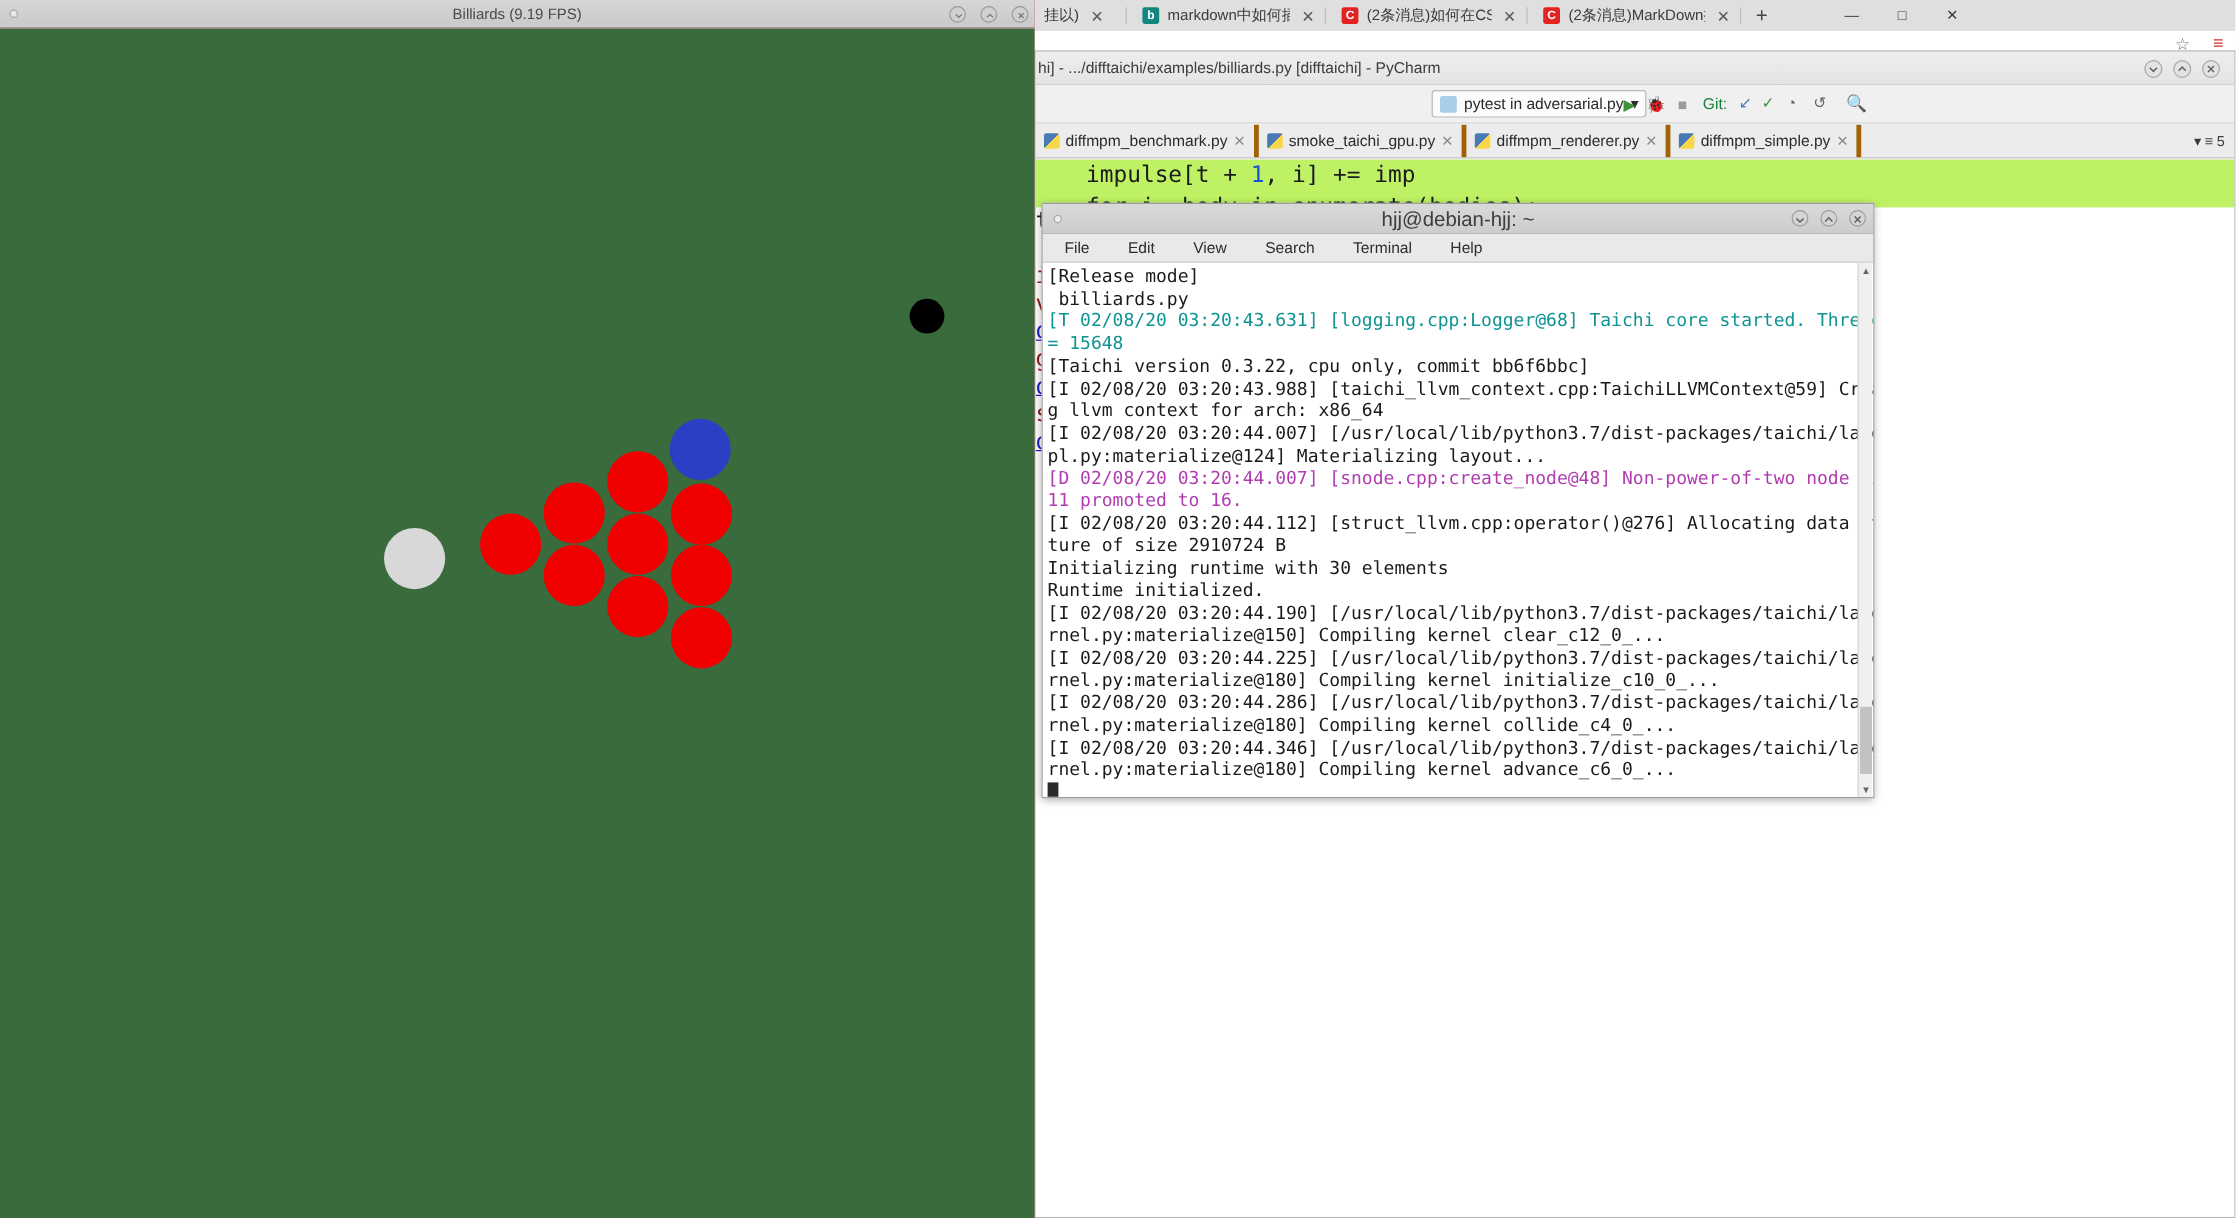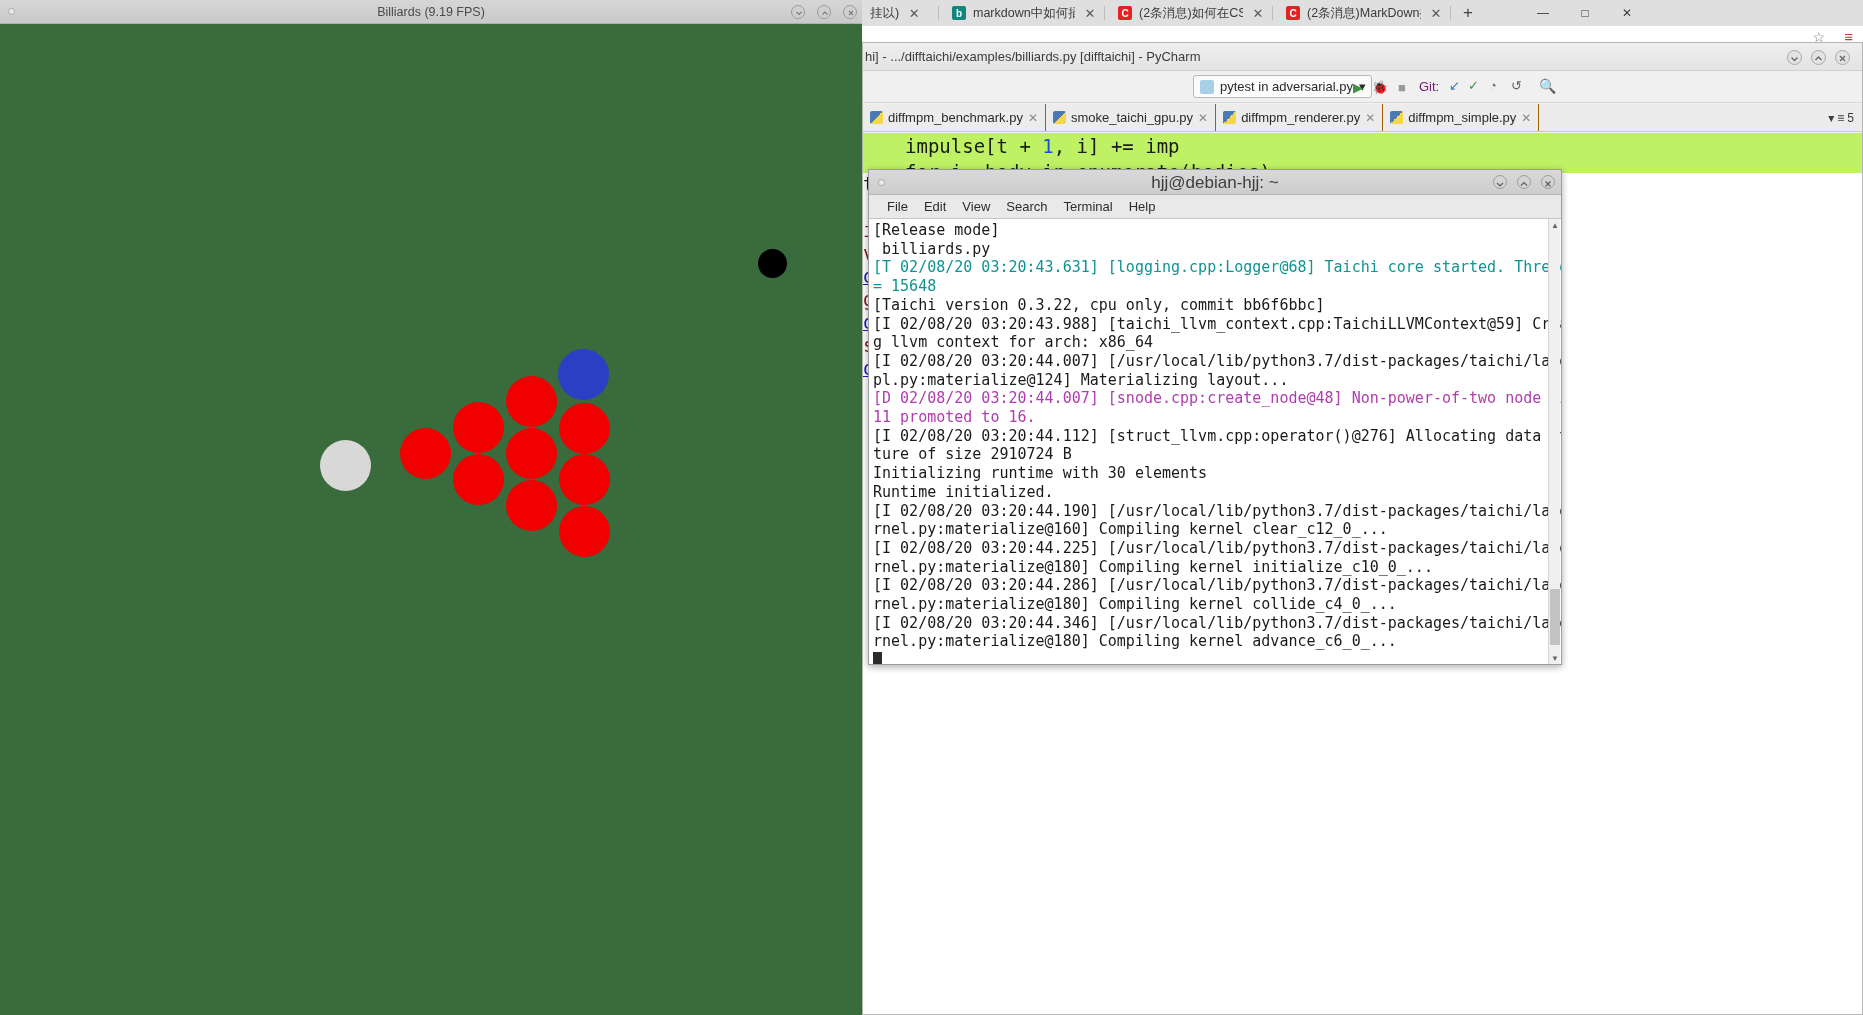--- a/index.html
+++ b/index.html
@@ -143,36 +143,36 @@
   #runconfig-icon { width:14px; height:14px; background:#a8cfe8; border-radius:2px; }
   .tb-icon {
     position:absolute; top:7px; width:18px; height:18px;
     display:flex; align-items:center; justify-content:center; font-size:13px;
   }
   #tb-run   { left:486px; color:#3d9140; }
   #tb-debug { left:508px; color:#4a7ab5; }
   #tb-stop  { left:530px; color:#9a9a9a; }
   #git-label {
     position:absolute; left:556px; top:7px; height:18px; line-height:18px;
-    font-size:13px; color:#701a75;
+    font-size:13px; color:#15803d;
   }
   #git-check   { position:absolute; left:605px; top:7px; font-size:13px; color:#3d9140; }
   #git-arrow   { position:absolute; left:586px; top:7px; font-size:13px; color:#4a7ab5; }
   #git-history { position:absolute; left:626px; top:7px; font-size:13px; color:#666; }
   #git-revert  { position:absolute; left:648px; top:7px; font-size:13px; color:#666; }
   #tb-search   { position:absolute; left:676px; top:7px; font-size:14px; color:#555; }
 
   #pycharm-tabs {
     position:absolute; left:0; top:61px; width:999px; height:28px;
     background:#ececec; border-bottom:1px solid #c8c8c8;
     display:flex; align-items:stretch;
   }
   .pctab {
     display:flex; align-items:center; gap:5px;
-    padding:0 7px; border-right:1px solid #a16207;
+    padding:0 7px; border-right:4px solid #a16207;
     font-size:13px; color:#2b2b2b; white-space:nowrap;
   }
   .pctab-icon {
     width:13px; height:13px; flex:0 0 13px;
     background:linear-gradient(135deg,#4a7ab5 50%,#f6d64a 50%);
     border-radius:2px;
   }
   .pctab-close { color:#8a8a8a; font-size:12px; }
   #pctab-overflow {
     margin-left:auto; display:flex; align-items:center; gap:3px;
@@ -234,21 +234,21 @@
   .term-winbtn {
     position:absolute; top:5px; width:14px; height:14px;
     border-radius:50%; border:1px solid #9d9d9d; background:#d4d4d4;
   }
   #term-btn-min  { left:624px; }
   #term-btn-max  { left:648px; }
   #term-btn-close{ left:672px; }
   #term-menubar {
     position:absolute; left:0; top:25px; width:692px; height:24px;
     background:#e9e9e9; border-bottom:1px solid #c6c6c6;
-    display:flex; align-items:center; gap:0;
+    display:flex; align-items:center; gap:16px;
     padding-left:10px;
   }
   .term-menu-item {
     padding:0 8px; font-size:13px; color:#2d2d2d; line-height:24px;
   }
   #term-body {
     position:absolute; left:0; top:49px; width:692px; height:445px;
     background:#ffffff; overflow:hidden;
     padding:2px 0 0 4px;
   }
@@ -448,21 +448,21 @@
         <div class="term-line">g llvm context for arch: x86_64</div>
         <div class="term-line">[I 02/08/20 03:20:44.007] [/usr/local/lib/python3.7/dist-packages/taichi/lang/im</div>
         <div class="term-line">pl.py:materialize@124] Materializing layout...</div>
         <div class="term-line t-mag">[D 02/08/20 03:20:44.007] [snode.cpp:create_node@48] Non-power-of-two node size</div>
         <div class="term-line t-mag">11 promoted to 16.</div>
         <div class="term-line">[I 02/08/20 03:20:44.112] [struct_llvm.cpp:operator()@276] Allocating data struc</div>
         <div class="term-line">ture of size 2910724 B</div>
         <div class="term-line">Initializing runtime with 30 elements</div>
         <div class="term-line">Runtime initialized.</div>
         <div class="term-line">[I 02/08/20 03:20:44.190] [/usr/local/lib/python3.7/dist-packages/taichi/lang/ke</div>
-        <div class="term-line">rnel.py:materialize@160] Compiling kernel clear_c12_0_...</div>
+        <div class="term-line">rnel.py:materialize@150] Compiling kernel clear_c12_0_...</div>
         <div class="term-line">[I 02/08/20 03:20:44.225] [/usr/local/lib/python3.7/dist-packages/taichi/lang/ke</div>
         <div class="term-line">rnel.py:materialize@180] Compiling kernel initialize_c10_0_...</div>
         <div class="term-line">[I 02/08/20 03:20:44.286] [/usr/local/lib/python3.7/dist-packages/taichi/lang/ke</div>
         <div class="term-line">rnel.py:materialize@180] Compiling kernel collide_c4_0_...</div>
         <div class="term-line">[I 02/08/20 03:20:44.346] [/usr/local/lib/python3.7/dist-packages/taichi/lang/ke</div>
         <div class="term-line">rnel.py:materialize@180] Compiling kernel advance_c6_0_...</div>
         <div class="term-line"><span id="term-cursor"></span></div>
       </div>
 
     <div id="term-scrollbar">

